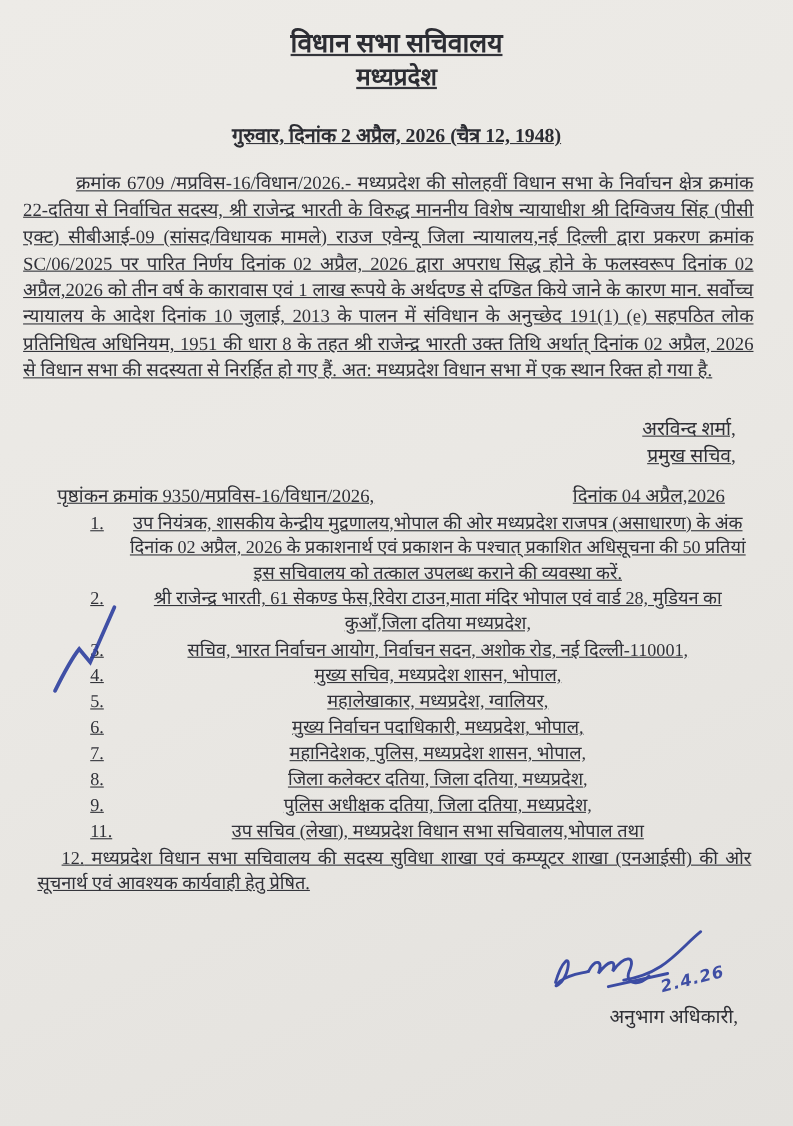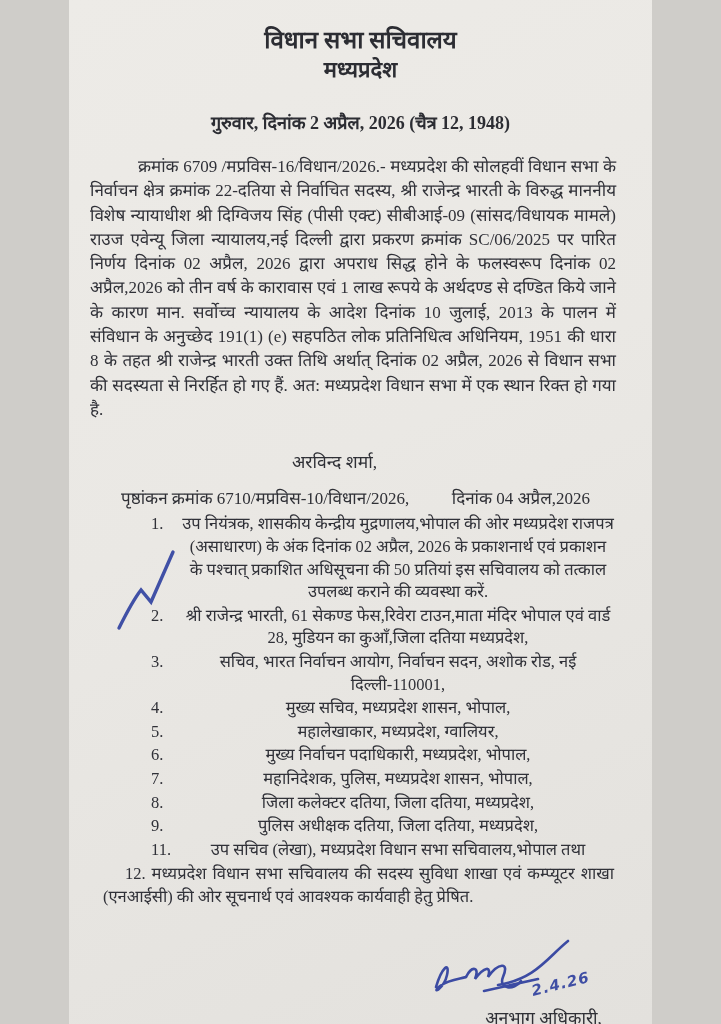--- a/index.html
+++ b/index.html
@@ -1,37 +1,38 @@
 <!DOCTYPE html>
 <html lang="hi"><head>
 <meta charset="utf-8">
 <style>
   html,body{margin:0;padding:0;background:#cfcdc9;}
   .page{
     position:relative;
-    width:583px;height:1024px;
+    width:721px;height:1024px;
     margin:0 auto;
     overflow:hidden;
     background:linear-gradient(155deg,#edebe7 0%,#eae8e4 45%,#e3e1dd 100%);
     font-family:"Liberation Serif","DejaVu Serif",serif;
     color:#34353b;
+    text-decoration:underline;
     -webkit-font-smoothing:antialiased;
   }
   .doc-header{padding-top:24px;text-align:center;}
   .doc-title{font-size:24px;font-weight:700;line-height:1.35;color:#2c2d33;}
   .doc-subtitle{font-size:22px;font-weight:700;line-height:1.3;color:#2c2d33;}
   .doc-date{font-size:18px;font-weight:700;margin-top:25px;color:#2c2d33;}
   .main-para{
     margin:21px 36px 0 21px;
     font-size:17px;line-height:1.43;
     text-align:justify;text-indent:48px;
     color:#303138;
   }
   .signatory{
-    margin:28px 52px 0 0;text-align:center;
+    margin:28px 52px 0 0;text-align:right;
     font-size:17.5px;line-height:1.38;color:#2f3036;
   }
   .endorsement-row{
     display:flex;justify-content:space-between;
     margin:12px 62px 0 52px;font-size:17px;color:#2f3036;
   }
   .copy-label{margin:3px 0 0 52px;font-size:17px;color:#2f3036;}
   .copy-list{margin:4px 38px 0 82px;}
   .copy-item{display:flex;font-size:16.5px;line-height:1.37;color:#303138;margin-bottom:1px;}
   .copy-item .num{flex:0 0 31px;}
@@ -62,24 +63,25 @@
   <div class="doc-header">
     <div class="doc-title">विधान सभा सचिवालय</div>
     <div class="doc-subtitle">मध्यप्रदेश</div>
     <div class="doc-date">गुरुवार, दिनांक 2 अप्रैल, 2026 (चैत्र 12, 1948)</div>
   </div>
 
   <p class="main-para">क्रमांक 6709 /मप्रविस-16/विधान/2026.- मध्यप्रदेश की सोलहवीं विधान सभा के निर्वाचन क्षेत्र क्रमांक 22-दतिया से निर्वाचित सदस्य, श्री राजेन्द्र भारती के विरुद्ध माननीय विशेष न्यायाधीश श्री दिग्विजय सिंह (पीसी एक्ट) सीबीआई-09 (सांसद/विधायक मामले) राउज एवेन्यू जिला न्यायालय,नई दिल्ली द्वारा प्रकरण क्रमांक SC/06/2025 पर पारित निर्णय दिनांक 02 अप्रैल, 2026 द्वारा अपराध सिद्ध होने के फलस्वरूप दिनांक 02 अप्रैल,2026 को तीन वर्ष के कारावास एवं 1 लाख रूपये के अर्थदण्ड से दण्डित किये जाने के कारण मान. सर्वोच्च न्यायालय के आदेश दिनांक 10 जुलाई, 2013 के पालन में संविधान के अनुच्छेद 191(1) (e) सहपठित लोक प्रतिनिधित्व अधिनियम, 1951 की धारा 8 के तहत श्री राजेन्द्र भारती उक्त तिथि अर्थात् दिनांक 02 अप्रैल, 2026 से विधान सभा की सदस्यता से निरर्हित हो गए हैं. अत: मध्यप्रदेश विधान सभा में एक स्थान रिक्त हो गया है.</p>
 
   <div class="signatory">
     <div>अरविन्द शर्मा,</div>
+    <div>प्रमुख सचिव,</div>
   </div>
 
   <div class="endorsement-row">
-    <span>पृष्ठांकन क्रमांक  6710/मप्रविस-10/विधान/2026,</span>
+    <span>पृष्ठांकन क्रमांक  9350/मप्रविस-16/विधान/2026,</span>
     <span>दिनांक  04 अप्रैल,2026</span>
   </div>
 
   <div class="copy-list">
     <div class="copy-item">
       <span class="num">1.</span>
       <span class="itext">उप नियंत्रक, शासकीय केन्द्रीय मुद्रणालय,भोपाल की ओर मध्यप्रदेश राजपत्र (असाधारण) के अंक दिनांक  02 अप्रैल, 2026 के प्रकाशनार्थ एवं प्रकाशन के पश्चात् प्रकाशित अधिसूचना की 50 प्रतियां इस सचिवालय को तत्काल उपलब्ध कराने की व्यवस्था करें.</span>
     </div>
     <div class="copy-item">
       <span class="num">2.</span>

